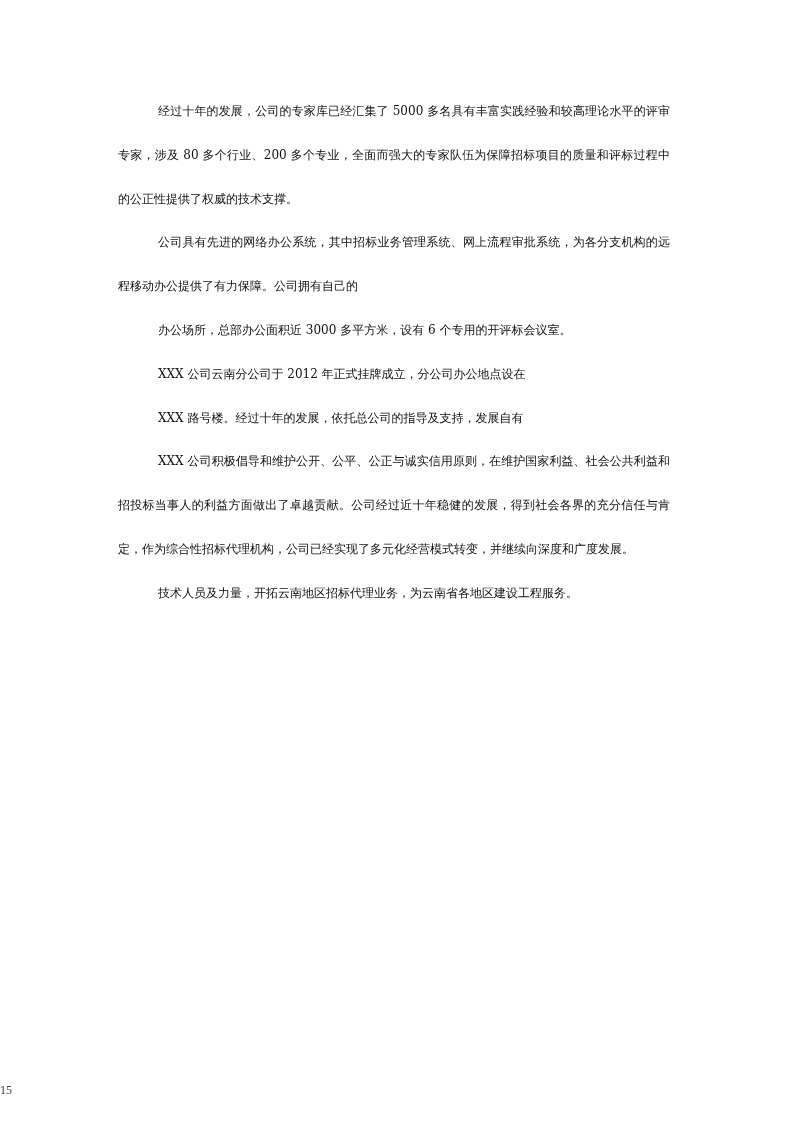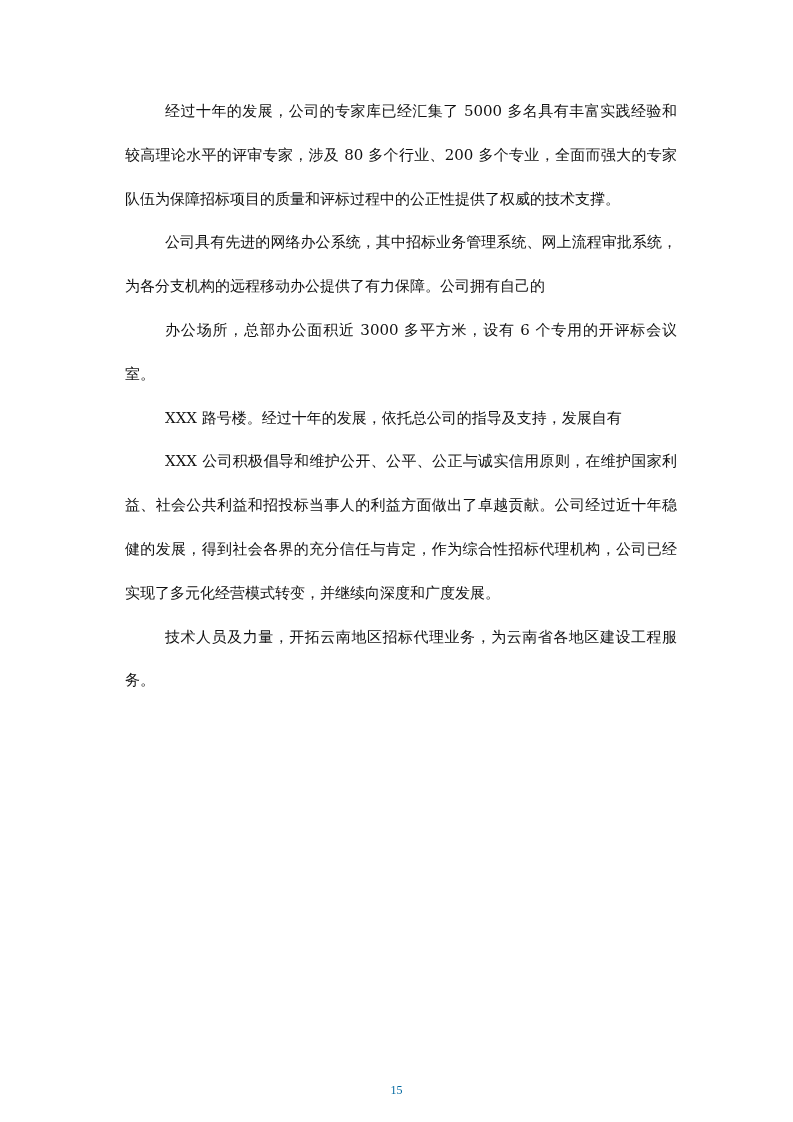--- a/index.html
+++ b/index.html
@@ -3,43 +3,43 @@
   <meta charset="utf-8">
   <style>
     html, body { margin: 0; padding: 0; background: #ffffff; }
     body { width: 793px; height: 1122px; position: relative; overflow: hidden; }
     .page {
       position: absolute;
       left: 118px;
       top: 90px;
       width: 552px;
       font-family: "DejaVu Serif", "Liberation Serif", serif;
-      font-size: 15px;
+      font-size: 12px;
       line-height: 43.8px;
       color: #111111;
       text-align: justify;
-      margin-left: 7px;
     }
     .para { margin: 0; }
     .indent { text-indent: 40px; }
     .page-number {
       position: absolute;
       left: 0; right: 0;
       top: 1083px;
-      text-align: center;
+      text-align: left;
       font-family: "Liberation Serif", serif;
       font-size: 12px;
-      color: #0369a1;
+      color: #404040;
     }
   </style>
 </head>
 <body>
 
 <div class="page">
   <p class="para indent">经过十年的发展，公司的专家库已经汇集了 5000 多名具有丰富实践经验和较高理论水平的评审专家，涉及 80 多个行业、200 多个专业，全面而强大的专家队伍为保障招标项目的质量和评标过程中的公正性提供了权威的技术支撑。</p>
   <p class="para indent">公司具有先进的网络办公系统，其中招标业务管理系统、网上流程审批系统，为各分支机构的远程移动办公提供了有力保障。公司拥有自己的</p>
   <p class="para indent">办公场所，总部办公面积近 3000 多平方米，设有 6 个专用的开评标会议室。</p>
+  <p class="para indent">XXX 公司云南分公司于 2012 年正式挂牌成立，分公司办公地点设在</p>
   <p class="para indent">XXX 路号楼。经过十年的发展，依托总公司的指导及支持，发展自有</p>
   <p class="para indent">XXX 公司积极倡导和维护公开、公平、公正与诚实信用原则，在维护国家利益、社会公共利益和招投标当事人的利益方面做出了卓越贡献。公司经过近十年稳健的发展，得到社会各界的充分信任与肯定，作为综合性招标代理机构，公司已经实现了多元化经营模式转变，并继续向深度和广度发展。</p>
   <p class="para indent">技术人员及力量，开拓云南地区招标代理业务，为云南省各地区建设工程服务。</p>
 </div>
 
 <div class="page-number">15</div>
 
 </body></html>

